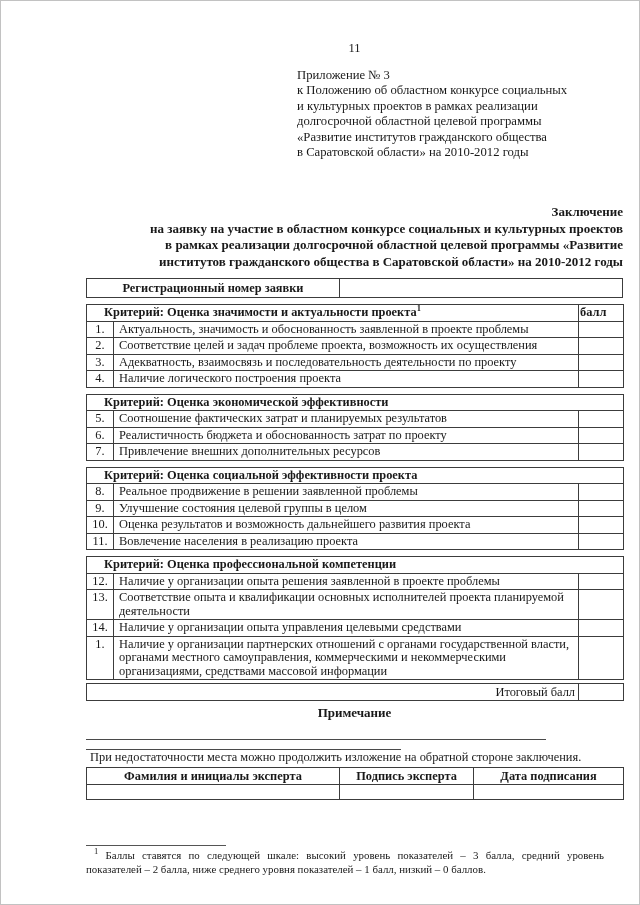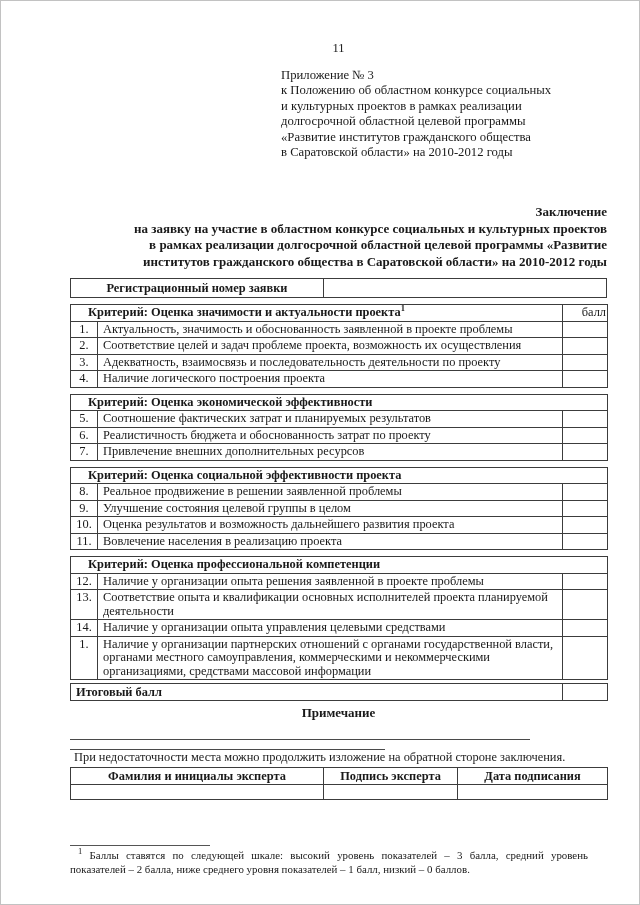--- a/index.html
+++ b/index.html
@@ -7,21 +7,21 @@
   .page {
     position:relative;
     width:640px; height:905px;
     background:#ffffff;
     border:1px solid #c2c2c2;
     font-family:"Liberation Serif","DejaVu Serif",serif;
     color:#191919;
     overflow:hidden;
   }
   .content {
-    position:absolute; left:69px; top:0; width:537px;
+    position:absolute; left:85px; top:0; width:537px;
   }
   .pageno { margin-top:40px; text-align:center; font-size:12.5px; }
   .appendix {
     margin-top:12px; margin-left:211px; width:302px;
     font-size:12.7px; line-height:15.4px;
   }
   .appendix .ap-head { text-align:left; }
   .title-block {
     margin-top:44px; text-align:right; font-weight:bold;
     font-size:13px; line-height:16.5px;
@@ -33,27 +33,27 @@
     padding:1px 3px; vertical-align:top;
   }
   .col-num { width:27px; }
   .col-crit { width:465px; }
   .col-score { width:45px; }
   .reg-table { margin-top:8px; }
   .reg-table td { height:19px; vertical-align:middle;margin-top:36px; }
   .reg-label { width:253px; font-weight:bold; text-align:center; }
   .crit-table { margin-top:6px; }
   .crit-table .sec-head { font-weight:bold; padding-left:17px; }
-  .crit-table .score-head { font-weight:normal; text-align:right; padding:1px 1px; }
+  .crit-table .score-head { font-weight:bold; text-align:left; padding:1px 1px; }
   td.num { text-align:center; padding:1px 1px; }
   td.crit { padding-left:5px; }
   tr.r { height:16px; }
   .total-table { margin-top:3px; }
   .total-table td { height:17px; vertical-align:middle; }
-  .total-label { font-weight:bold; padding-left:5px; width:492px; }
+  .total-label { font-weight:normal; padding-left:5px; width:492px;text-align:right; }
   .note-heading { margin-top:4px; text-align:center; font-weight:bold; font-size:13px; }
   .write-line { margin-top:18px; width:460px; border-top:1px solid #4a4a4a; height:1px; }
   .hint-wrap { margin-top:9px; }
   .hint-line { width:315px; border-top:1px solid #4a4a4a; height:1px; }
   .hint-text { font-size:12.4px; padding-left:4px; line-height:14px; margin-top:0; }
   .experts-table { margin-top:3px; }
   .experts-table td { text-align:center; vertical-align:middle; }
   .experts-table .eh { font-weight:bold; height:17px; }
   .experts-table .ev { height:15px; }
   .exp-c1 { width:253px; } .exp-c2 { width:134px; } .exp-c3 { width:150px; }

